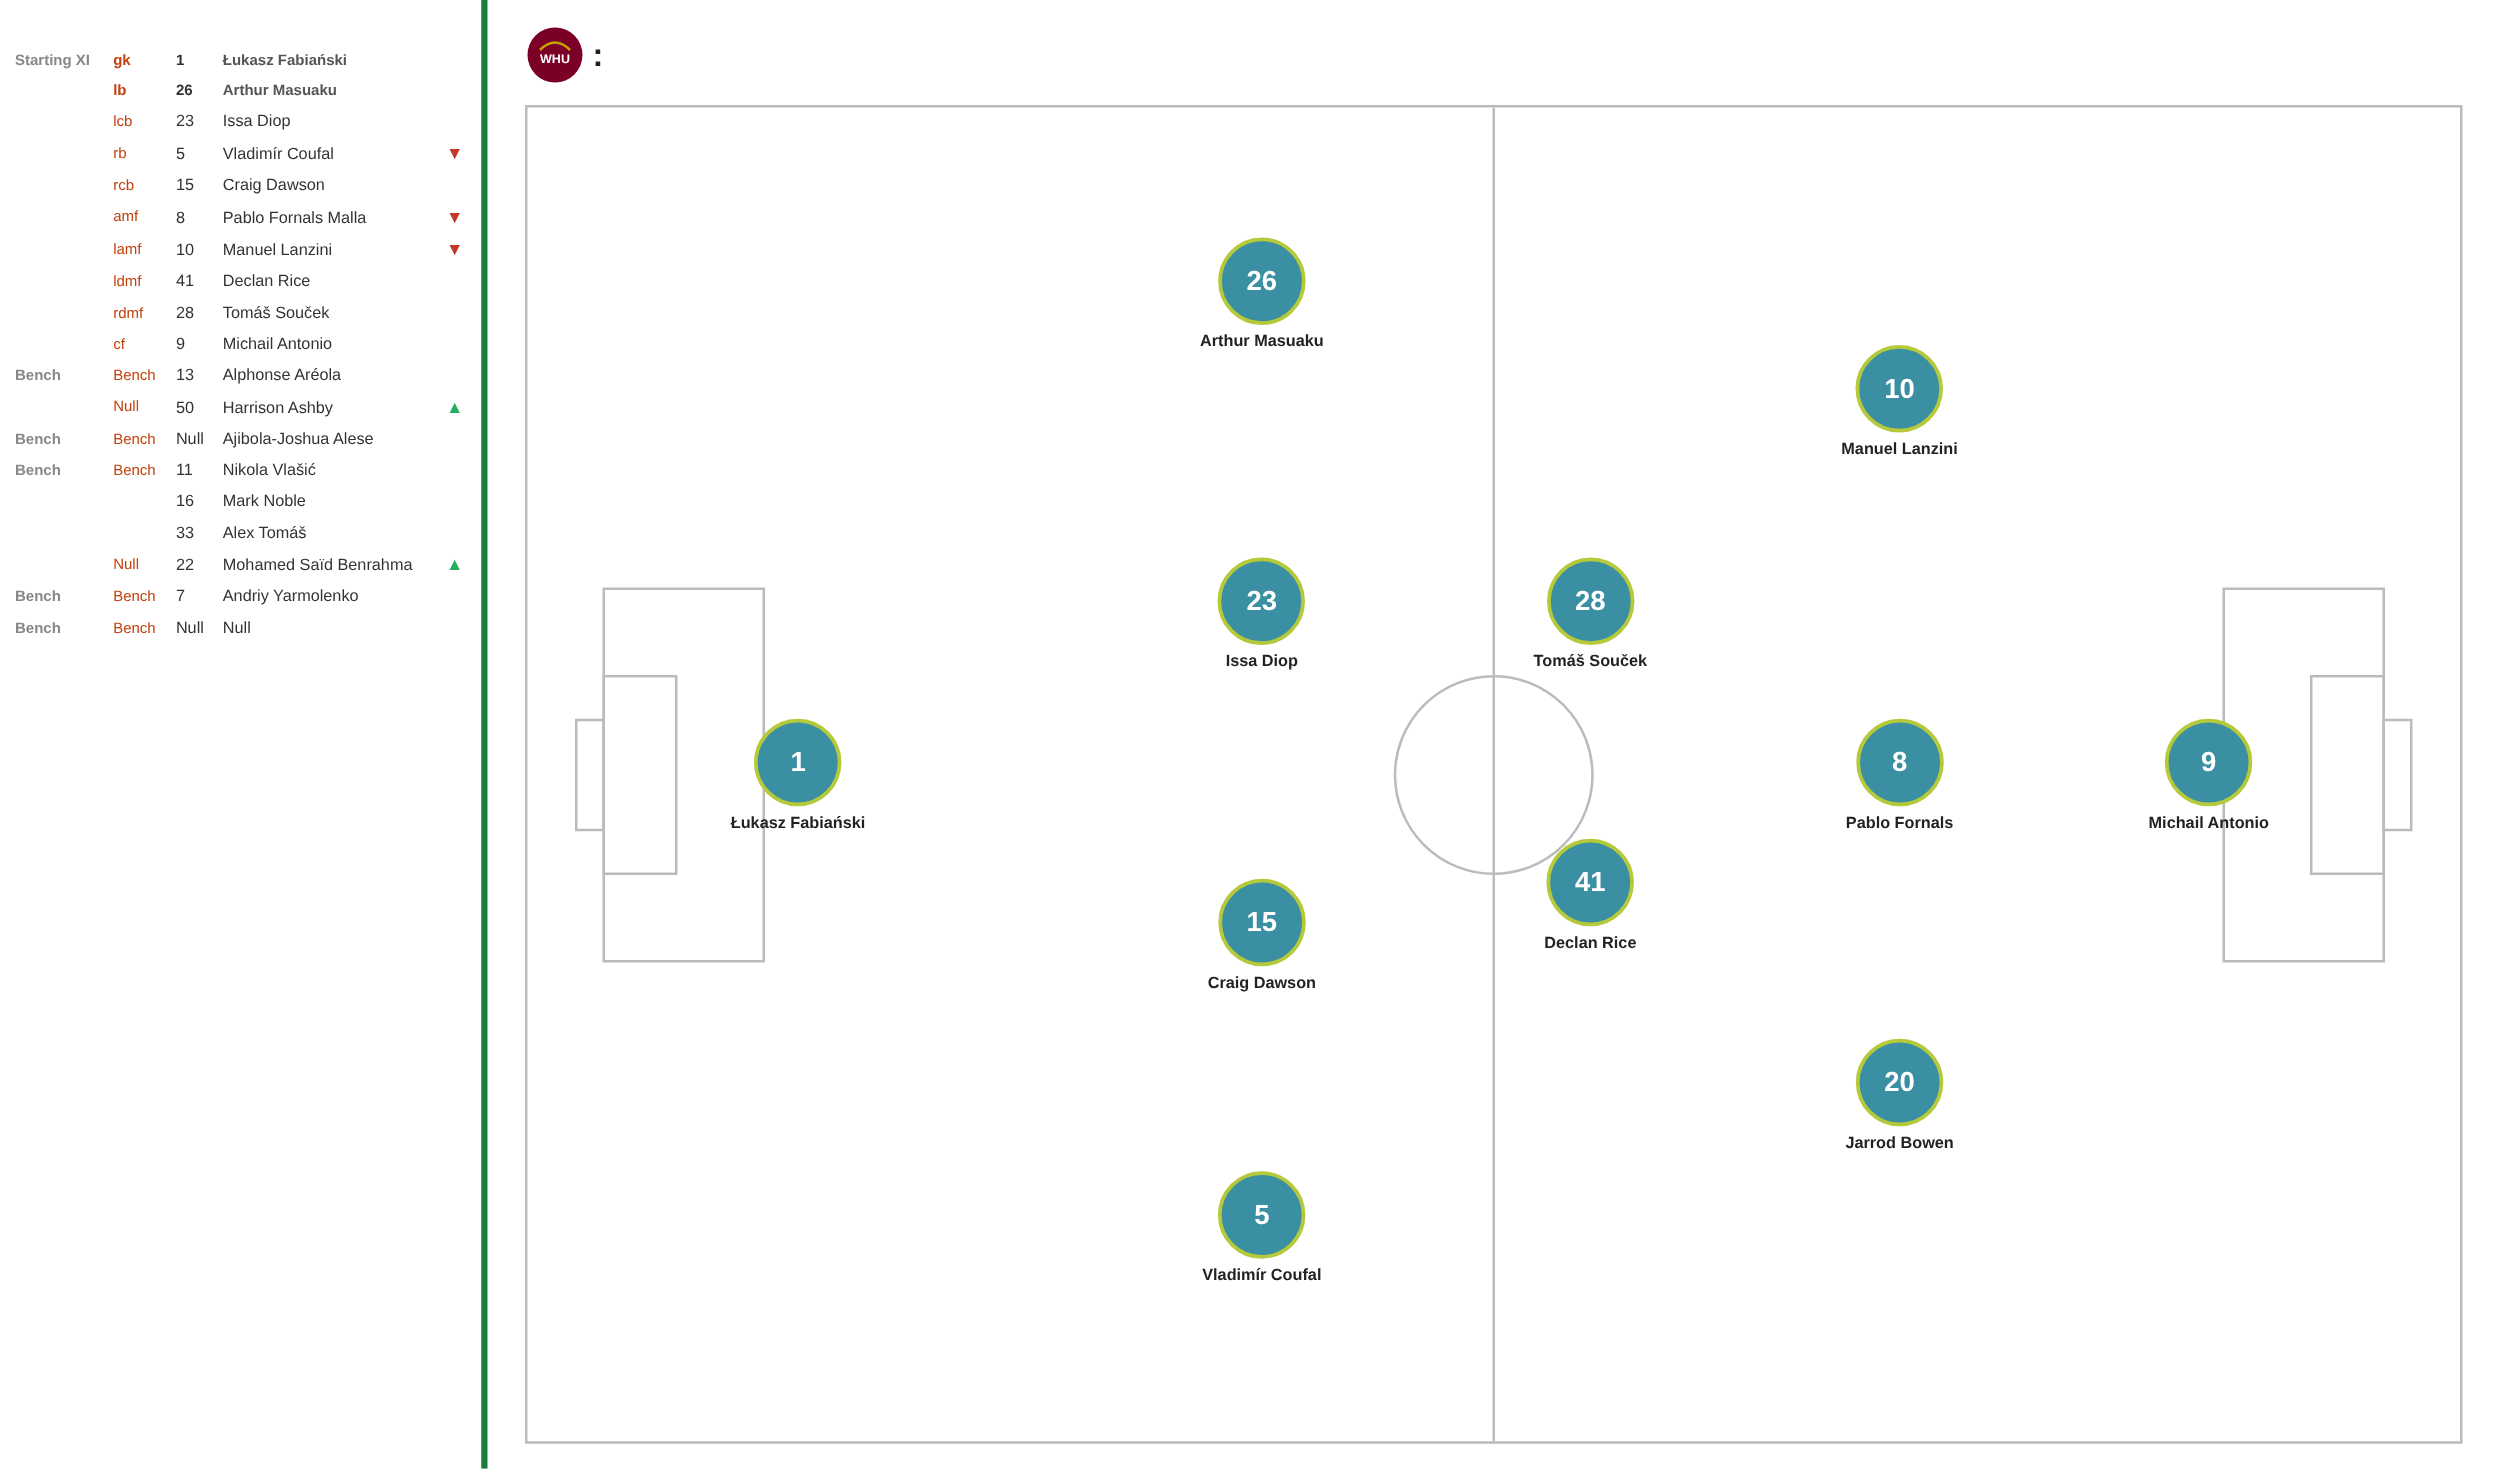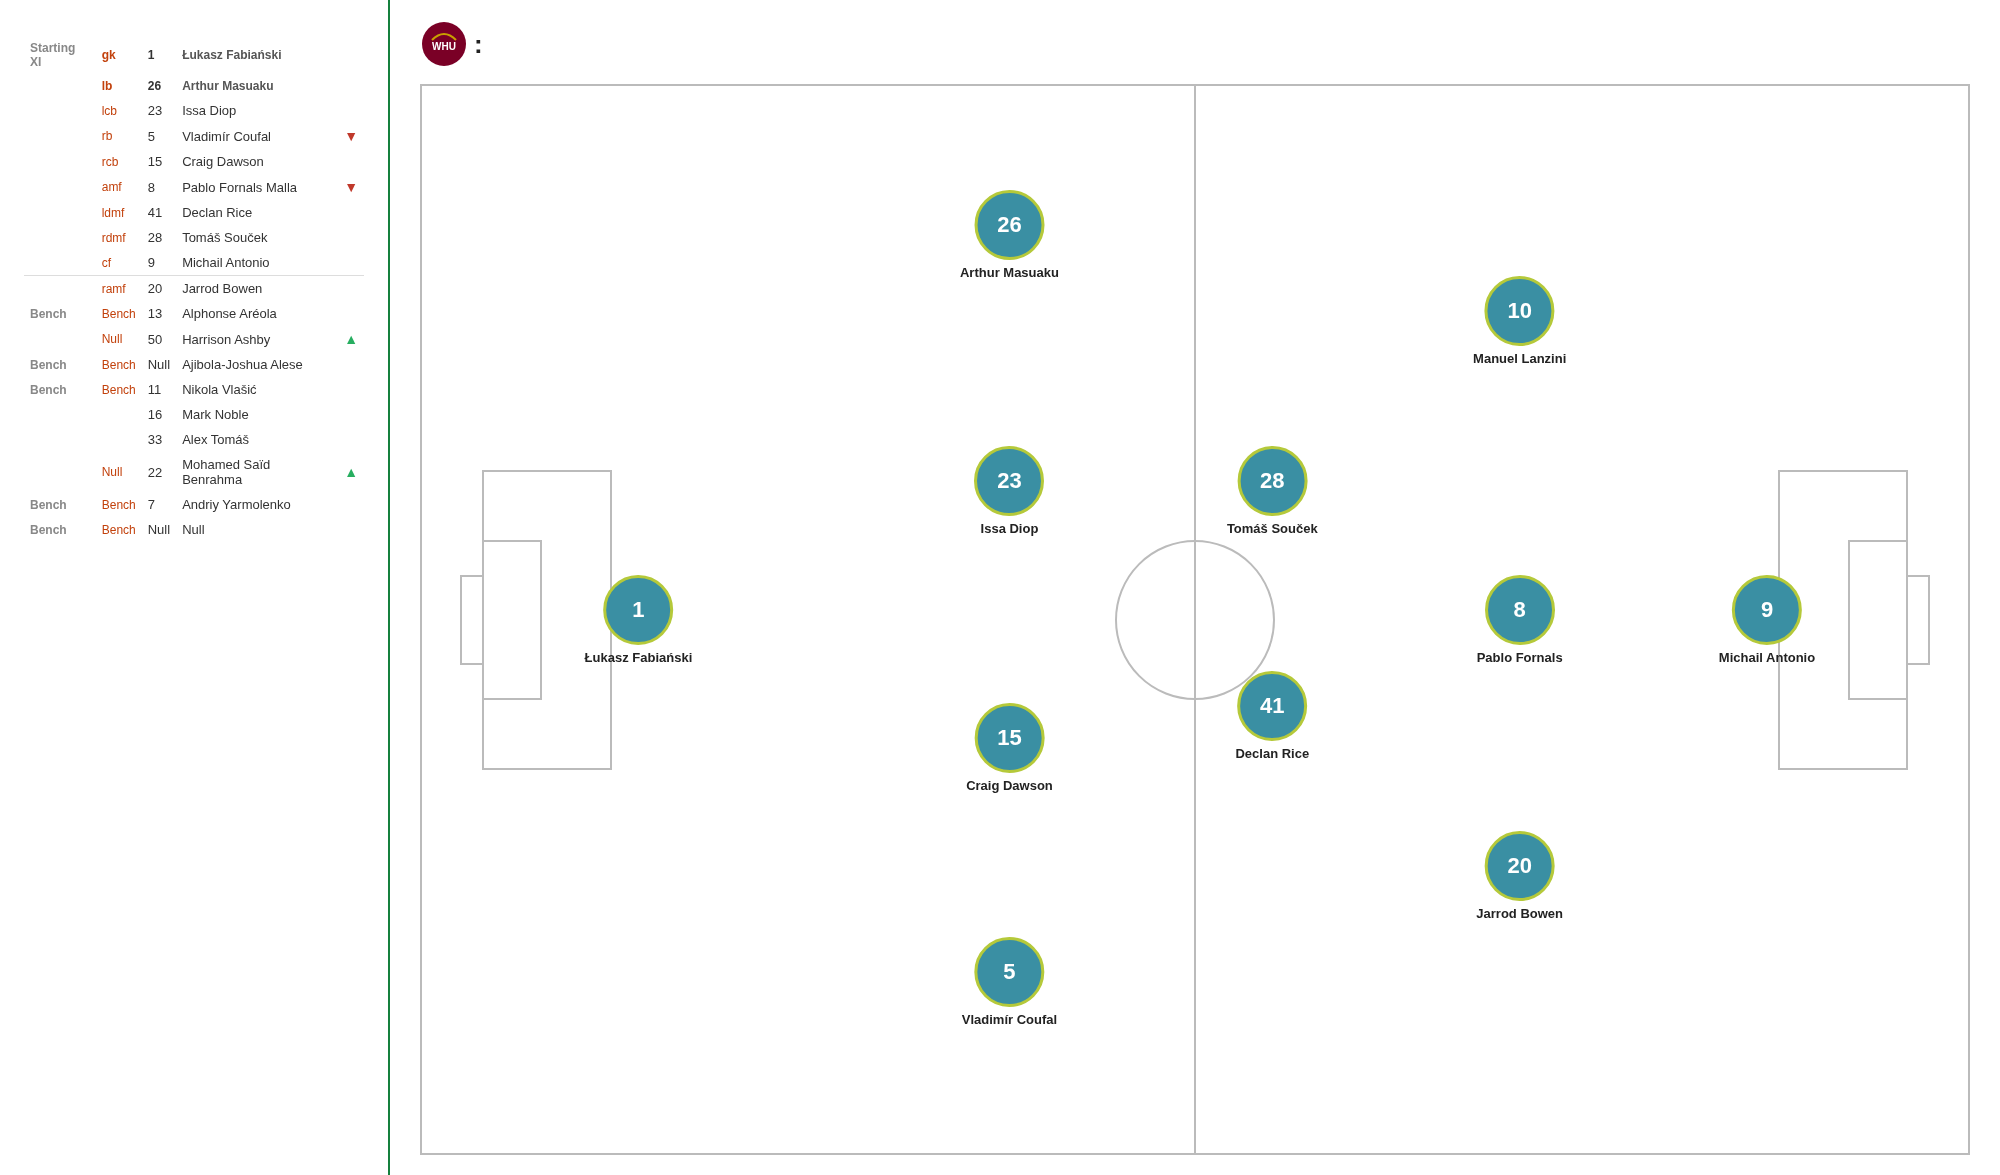--- a/index.html
+++ b/index.html
@@ -1,22 +1,22 @@
 <!DOCTYPE html>
 <html><head>
   <meta charset="utf-8">
   <style>
     * { box-sizing: border-box; margin: 0; padding: 0; }
     body { font-family: Arial, sans-serif; background: #fff; display: flex; width: 2000px; height: 1175px; overflow: hidden; }
 
     
     #left-panel {
       width: 390px;
-      padding: 20px 24px;
-      border-right: 2px solid #15803d;
+      padding: 20px 6px;
+      border-right: 5px solid #15803d;
       flex-shrink: 0;
     }
     #left-panel h2 {
       text-align: center;
       font-size: 18px;
       font-weight: 600;
       margin-bottom: 16px;
       color: #222;
     }
     table.lineup-table {
@@ -241,44 +241,44 @@
         </tr>
         <tr>
           <td></td>
           <td>amf</td>
           <td>8</td>
           <td>Pablo Fornals Malla</td>
           <td><span class="arrow-down">▼</span></td>
         </tr>
         <tr>
           <td></td>
+          <td>lamf</td>
+          <td>10</td>
+          <td>Manuel Lanzini</td>
+          <td><span class="arrow-down">▼</span></td>
+        </tr>
+        <tr>
+          <td></td>
           <td>ldmf</td>
           <td>41</td>
           <td>Declan Rice</td>
           <td></td>
         </tr>
         <tr>
           <td></td>
           <td>rdmf</td>
           <td>28</td>
           <td>Tomáš Souček</td>
           <td></td>
         </tr>
         <tr>
           <td></td>
           <td>cf</td>
           <td>9</td>
           <td>Michail Antonio</td>
-          <td></td>
-        </tr>
-        <tr class="divider-row">
-          <td></td>
-          <td>ramf</td>
-          <td>20</td>
-          <td>Jarrod Bowen</td>
           <td></td>
         </tr>
         <tr>
           <td class="section-label">Bench</td>
           <td>Bench</td>
           <td>13</td>
           <td>Alphonse Aréola</td>
           <td></td>
         </tr>
         <tr>

